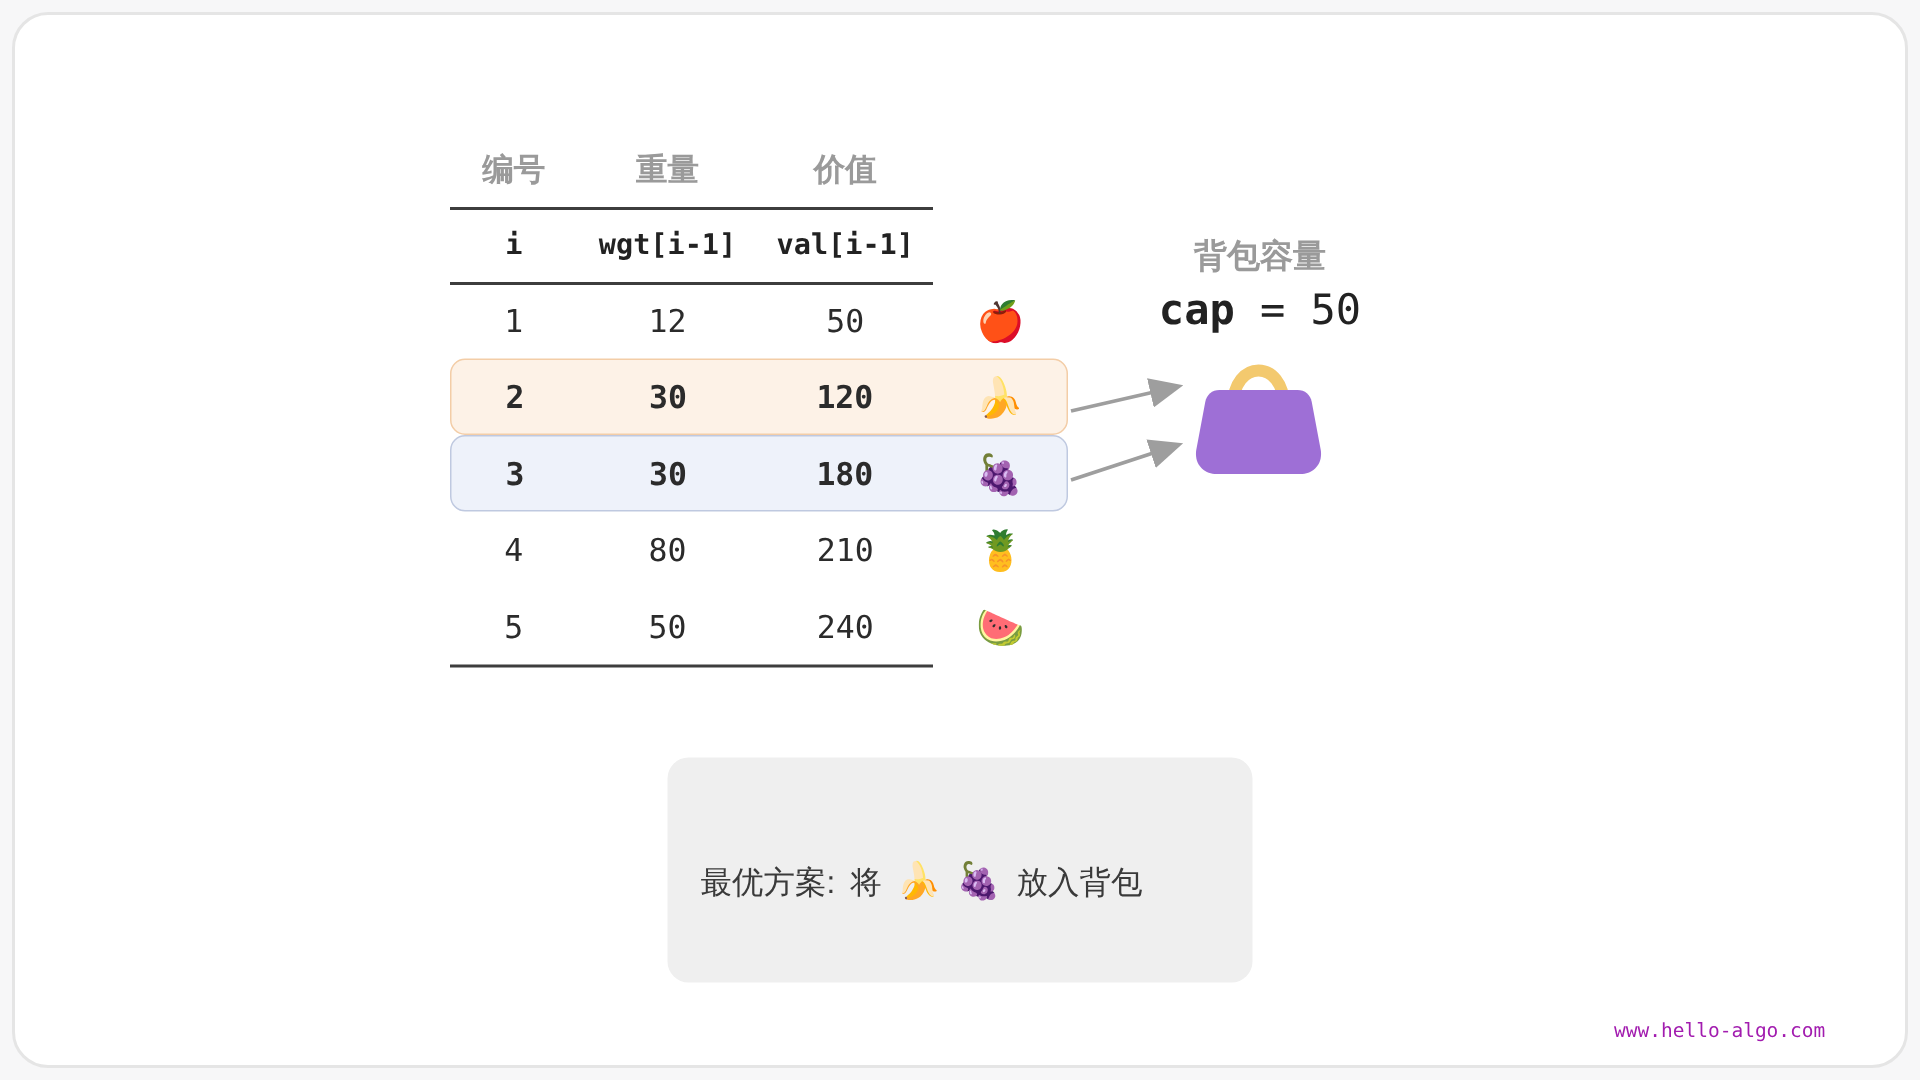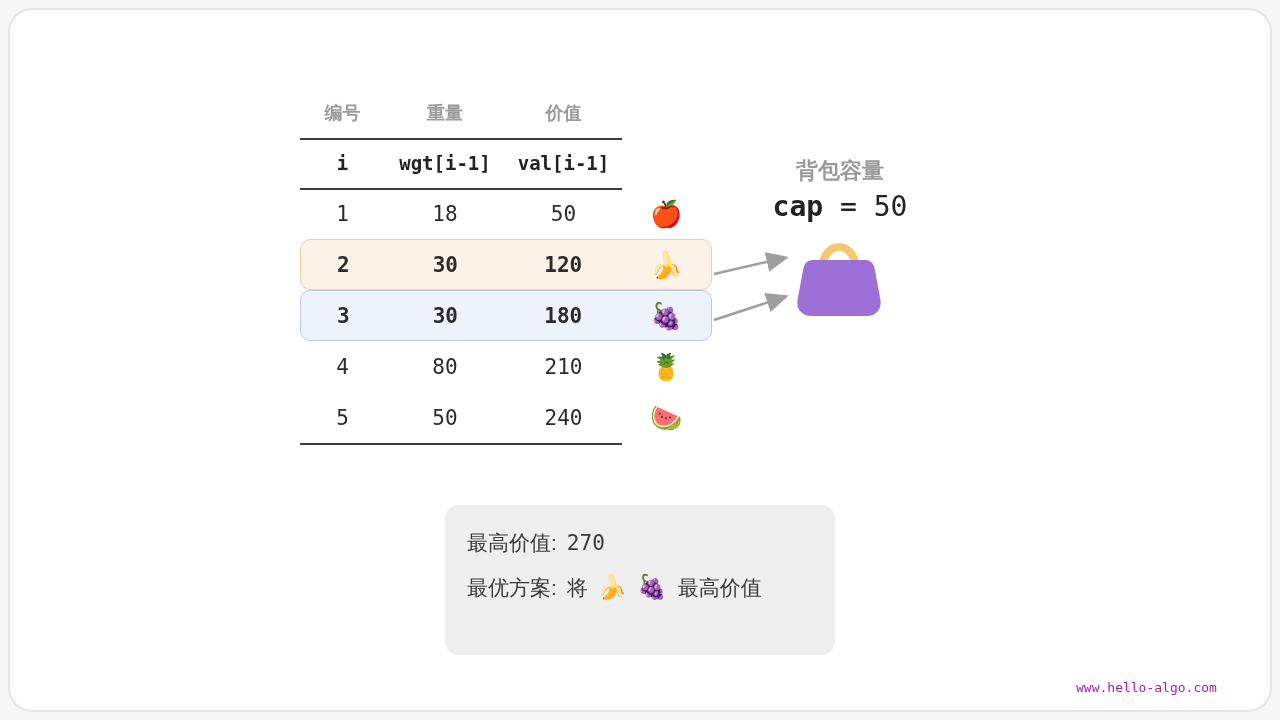--- a/index.html
+++ b/index.html
@@ -7,21 +7,21 @@
   .canvas { position:relative; width:1280px; height:720px; background:#f7f7f8; overflow:hidden; }
   .card { position:absolute; left:8px; top:8px; right:8px; bottom:8px;
           background:#ffffff; border:2px solid #e5e5e5; border-radius:24px; }
 
   
   .table { position:absolute; left:300px; top:88px; width:412px; }
   .trow  { display:flex; align-items:center; height:51px; box-sizing:border-box; }
   .trow.head { height:50px; }
   .cell  { text-align:center; }
   .c1 { width:85px; } .c2 { width:120px; } .c3 { width:117px; } .c4 { width:90px; }
-  .gray-head { color:#9a9a9a; font-weight:bold; font-size:18px; }
+  .gray-head { color:#9a9a9a; font-weight:bold; font-size:21px; }
   .mono { font-family:"DejaVu Sans Mono","Liberation Mono",monospace; }
   .subhead { font-size:19px; font-weight:bold; color:#222; }
   .num { font-size:21px; color:#2b2b2b; }
   .emoji { font-size:26px; line-height:1; }
   .hline { position:absolute; left:0; width:322px; height:2px; background:#3d3d3d; }
   .hl-orange { background:#fdf2e7; border:1px solid #f3cda7; border-radius:10px; font-weight:bold; }
   .hl-blue   { background:#eef2fa; border:1px solid #bfc9e0; border-radius:10px; font-weight:bold; }
 
   
   .knap-title { position:absolute; left:760px; top:156px; width:160px; text-align:center;
@@ -61,21 +61,21 @@
     </div>
     <div class="trow head">
       <div class="cell c1 mono subhead">i</div>
       <div class="cell c2 mono subhead">wgt[i-1]</div>
       <div class="cell c3 mono subhead">val[i-1]</div>
       <div class="cell c4"></div>
     </div>
 
     <div class="trow">
       <div class="cell c1 mono num">1</div>
-      <div class="cell c2 mono num">18</div>
+      <div class="cell c2 mono num">12</div>
       <div class="cell c3 mono num">50</div>
       <div class="cell c4 emoji">🍎</div>
     </div>
     <div class="trow hl-orange">
       <div class="cell c1 mono num">2</div>
       <div class="cell c2 mono num">30</div>
       <div class="cell c3 mono num">120</div>
       <div class="cell c4 emoji">🍌</div>
     </div>
     <div class="trow hl-blue">
@@ -118,22 +118,19 @@
     <line x1="6" y1="42" x2="76" y2="26" stroke="#9e9e9e" stroke-width="2.5" marker-end="url(#ah)"></line>
     <line x1="6" y1="88" x2="76" y2="65" stroke="#9e9e9e" stroke-width="2.5" marker-end="url(#ah)"></line>
   </svg>
 
   <svg class="bag" width="92" height="96" viewBox="0 0 92 96">
     <path d="M29,45 C29,13 63,13 63,45" fill="none" stroke="#f3c96e" stroke-width="8" stroke-linecap="round"></path>
     <path d="M20,34 H72 C77,34 80.5,37 81.5,42 L87.5,74 C89,84 82,90 74,90 H18 C10,90 3,84 4.5,74 L10.5,42 C11.5,37 15,34 20,34 Z" fill="#9e6fd6"></path>
   </svg>
 
   <div class="result">
-    <div class="rline r1">
-      <span>最高价值:</span><span class="sp"></span><span class="mono">270</span>
-    </div>
     <div class="rline r2">
-      <span>最优方案:</span><span class="sp"></span><span>将</span><span class="sp"></span><span class="r-emoji">🍌</span><span class="sp"></span><span class="r-emoji">🍇</span><span class="sp"></span><span>最高价值</span>
+      <span>最优方案:</span><span class="sp"></span><span>将</span><span class="sp"></span><span class="r-emoji">🍌</span><span class="sp"></span><span class="r-emoji">🍇</span><span class="sp"></span><span>放入背包</span>
     </div>
   </div>
 
   <div class="watermark">www.hello-algo.com</div>
 </div>
 
 </body></html>

